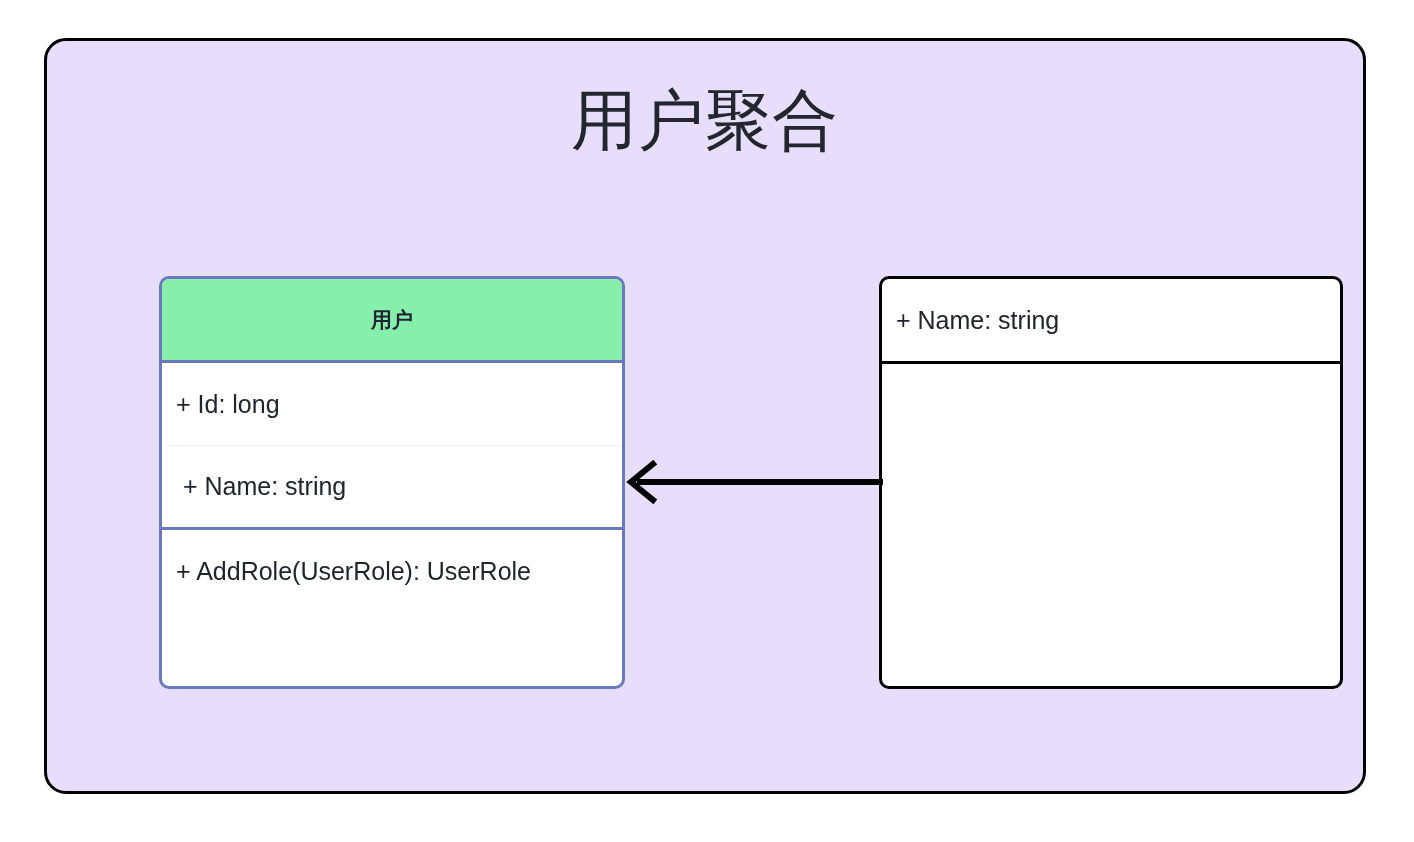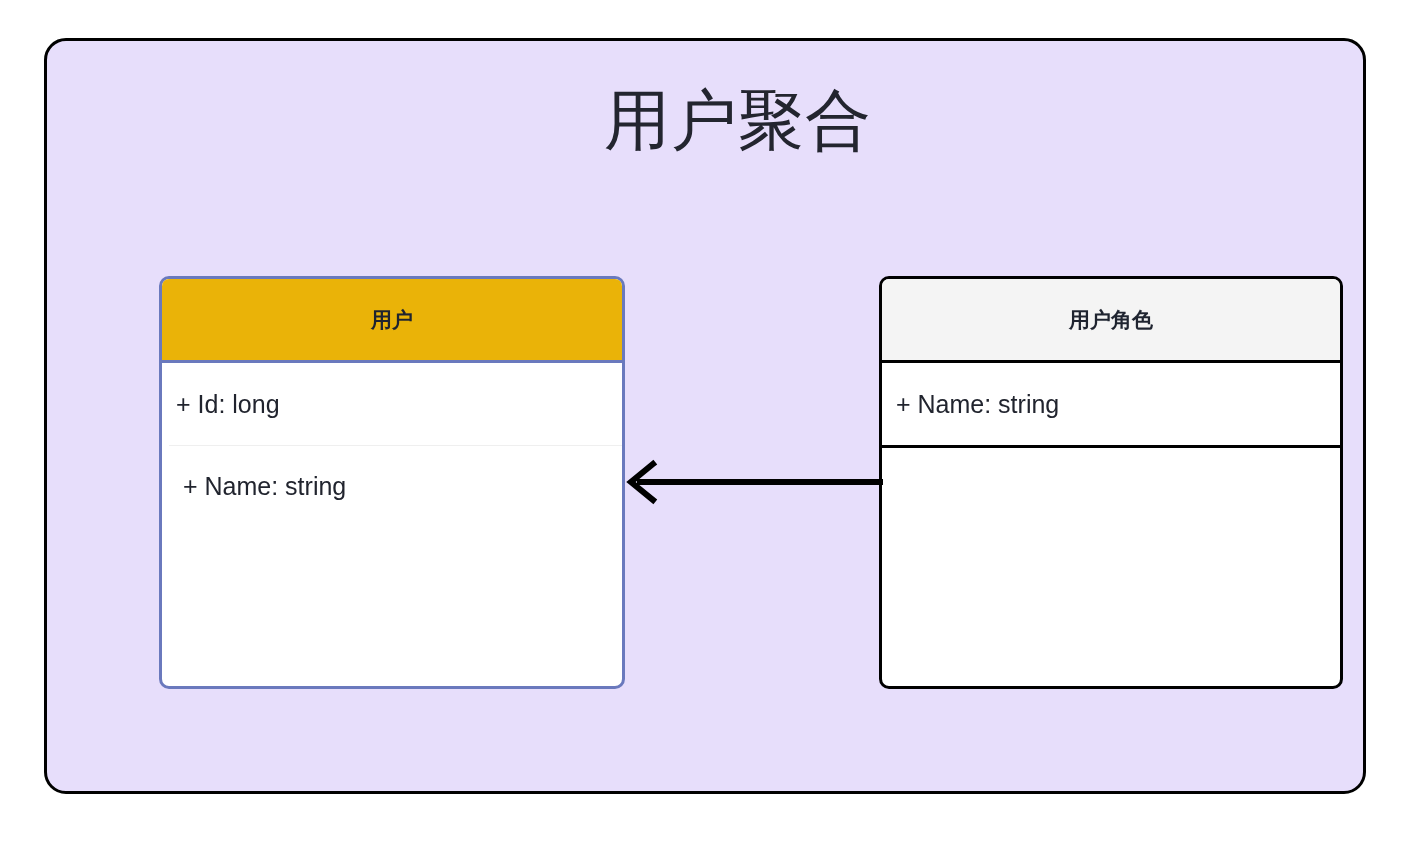--- a/index.html
+++ b/index.html
@@ -40,21 +40,20 @@
     left: 0;
     top: 46px;
     width: 100%;
     text-align: center;
     font-size: 66px;
     line-height: 1;
     color: #23252f;
     font-weight: 400;
     letter-spacing: 1px;
     white-space: nowrap;
-    margin-left: 33px;
   }
 
   
   .class-box {
     position: absolute;
     box-sizing: border-box;
     background: #ffffff;
     border-radius: 10px;
     overflow: hidden;
   }
@@ -94,21 +93,21 @@
 
   
   #class-user {
     left: 112px;
     top: 235px;
     width: 466px;
     height: 413px;
     border: 3px solid #6a79bd;
   }
   #class-user .class-header {
-    background: #eab308;
+    background: #86efac;
     border-bottom: 3px solid #6a79bd;
   }
   #class-user .methods-compartment {
     border-top: 3px solid #6a79bd;
   }
 
   
   #class-user-role {
     left: 832px;
     top: 235px;
@@ -144,26 +143,28 @@
 
     <div class="class-box" id="class-user">
 
       <div class="class-header">用户</div>
 
       <div class="compartment attributes-compartment">
         <div class="member-row">+ Id: long</div>
         <div class="member-row">+ Name: string</div>
       </div>
 
+      <div class="compartment methods-compartment">
+        <div class="member-row">+ AddRole(UserRole): UserRole</div>
+      </div>
 
     </div>
 
     <div class="class-box" id="class-user-role">
 
-      <div class="class-header">用户角色</div>
 
       <div class="compartment attributes-compartment">
         <div class="member-row">+ Name: string</div>
       </div>
 
       <div class="compartment methods-compartment">
         <div class="member-row empty-row"></div>
       </div>
 
     </div>

